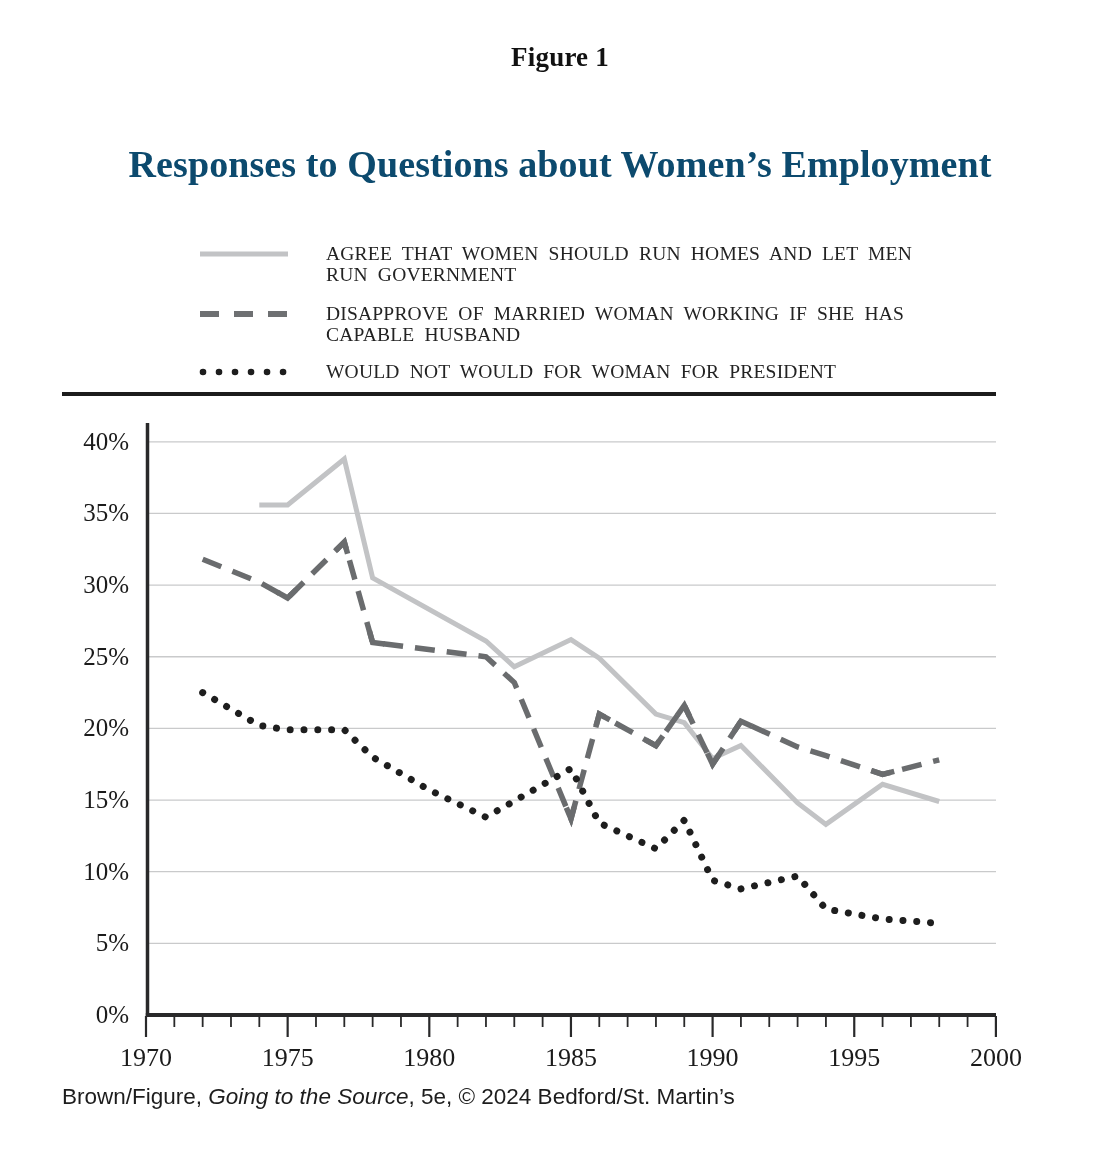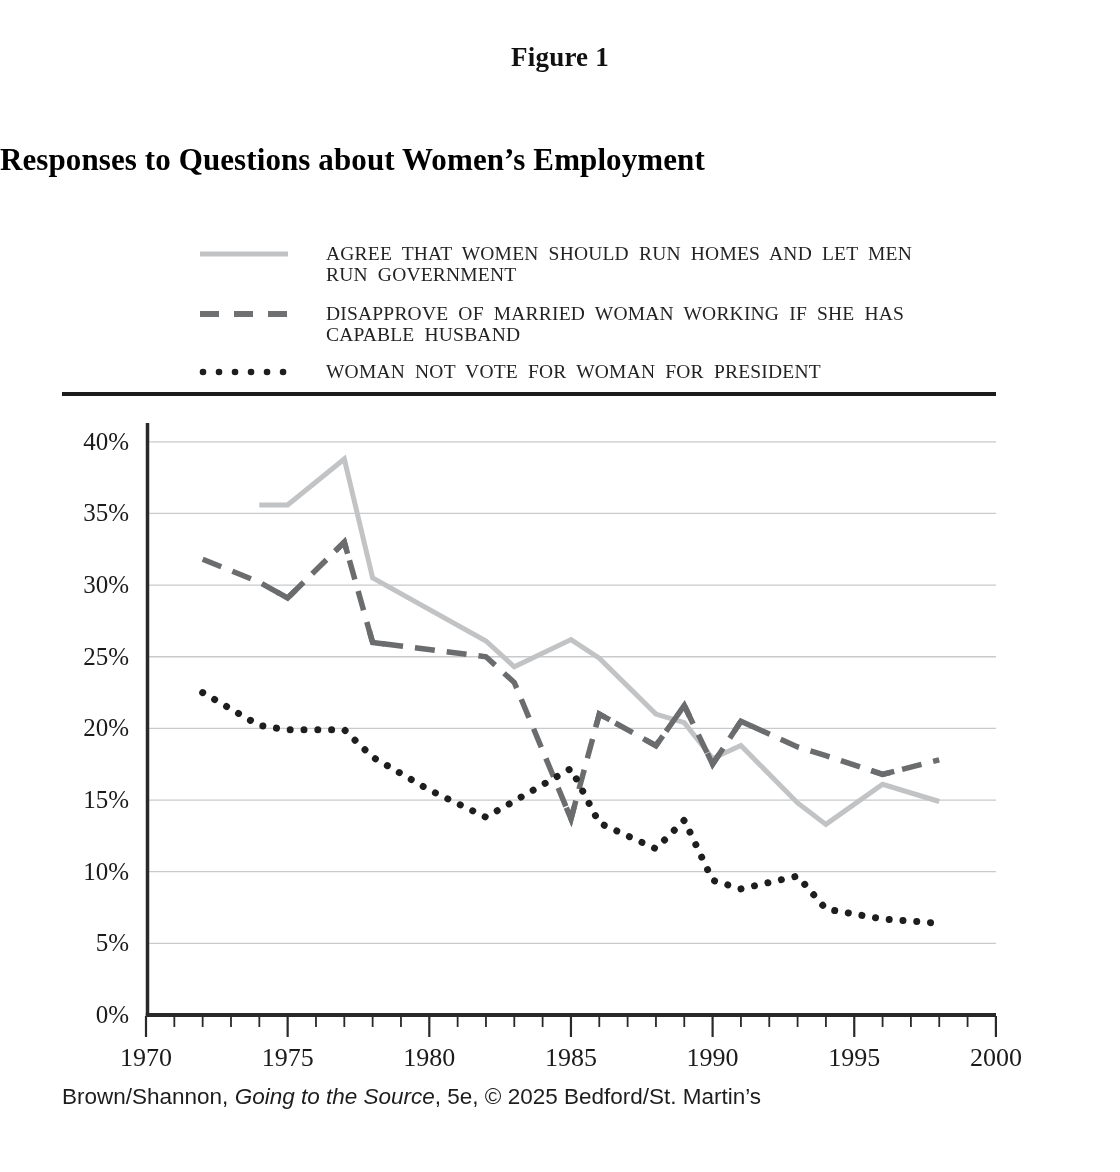--- a/index.html
+++ b/index.html
@@ -1,21 +1,21 @@
 <!DOCTYPE html>
 <html><head>
 <meta charset="utf-8">
 <style>
   html,body{margin:0;padding:0;background:#ffffff;}
   .page{position:relative;width:1120px;height:1172px;background:#ffffff;overflow:hidden;
         font-family:"Liberation Serif",serif;color:#1b1b1b;}
   .kicker{position:absolute;top:42px;left:0;width:1120px;text-align:center;
           font-weight:bold;font-size:27px;letter-spacing:.2px;color:#111;}
-  .title{position:absolute;top:142px;left:0;width:1120px;text-align:left;
-         font-weight:bold;font-size:31px;letter-spacing:.1px;color:#000000;}
+  .title{position:absolute;top:142px;left:0;width:1120px;text-align:center;
+         font-weight:bold;font-size:38px;letter-spacing:.1px;color:#0c4a6e;}
   .lrow{position:absolute;display:flex;align-items:flex-start;}
   .lrow1{left:199px;top:243px;}
   .lrow2{left:199px;top:303px;}
   .lrow3{left:199px;top:361px;}
   .sw{flex:none;margin-right:37px;margin-top:5px;}
   .llab{font-family:"Liberation Serif",serif;font-size:19.5px;line-height:21px;
         letter-spacing:.2px;word-spacing:5px;white-space:pre-line;color:#232323;max-width:660px;}
   .swl-solid{stroke:#c2c3c5;stroke-width:5;}
   .swl-dashed{stroke:#6e7072;stroke-width:6;stroke-dasharray:19 15;}
   .swl-dotted{stroke:#1e1e1e;stroke-width:6.6;stroke-dasharray:0.01 16;stroke-linecap:round;}
@@ -55,21 +55,21 @@
       <line x1="1" y1="6" x2="89" y2="6" class="swl-solid"></line>
     </svg>
     <div class="llab">AGREE THAT WOMEN SHOULD RUN HOMES AND LET MEN
 RUN GOVERNMENT</div>
   </div>
 
   <div class="lrow lrow3">
     <svg class="sw" width="90" height="12">
       <line x1="4" y1="6" x2="86" y2="6" class="swl-dotted"></line>
     </svg>
-    <div class="llab">WOMAN NOT VOTE FOR WOMAN FOR PRESIDENT</div>
+    <div class="llab">WOULD NOT WOULD FOR WOMAN FOR PRESIDENT</div>
   </div>
 
   <div class="rule"></div>
 
   <svg id="chart" width="1120" height="1172" viewBox="0 0 1120 1172">
       <g>
         <line x1="146" y1="943.35" x2="996" y2="943.35" class="grid"></line>
         <line x1="146" y1="871.7" x2="996" y2="871.7" class="grid"></line>
         <line x1="146" y1="800.05" x2="996" y2="800.05" class="grid"></line>
         <line x1="146" y1="728.4" x2="996" y2="728.4" class="grid"></line>
@@ -142,16 +142,16 @@
       <polyline points="596.1,725.7 599.3,714.1 609.8,719.9" class="chev"></polyline>
       <polyline points="645.5,739.8 655.9,745.6 662.9,735.8" class="chev"></polyline>
       <polyline points="677.3,715.3 684.3,705.5 689.5,716.3" class="chev"></polyline>
       <polyline points="707.4,753.4 712.6,764.2 719.2,754.2" class="chev"></polyline>
       <polyline points="734.3,731.3 740.9,721.2 751.9,726.2" class="chev"></polyline>
       <polyline points="871.2,770.5 882.6,774.3 894.2,771.3" class="chev"></polyline>
       <polyline points="202.7,692.6 259.3,725.5 287.6,729.8 344.3,729.8 372.6,757.1 429.3,790.0 486.0,817.2 571.0,768.5 599.3,823.0 655.9,848.8 684.3,820.1 712.6,880.3 740.9,888.9 797.6,876.0 825.9,909.0 882.6,919.0 939.2,923.3" class="s-dotted"></polyline>
     </svg>
 
   <div class="credit">
-    <div><span>Brown/Shannon, </span><span class="it">Going to the Source</span><span>, 5e, © 2025 Bedford/St. Martin’s</span></div>
+    <div><span>Brown/Figure, </span><span class="it">Going to the Source</span><span>, 5e, © 2024 Bedford/St. Martin’s</span></div>
   </div>
 
 </div>
 
 </body></html>

